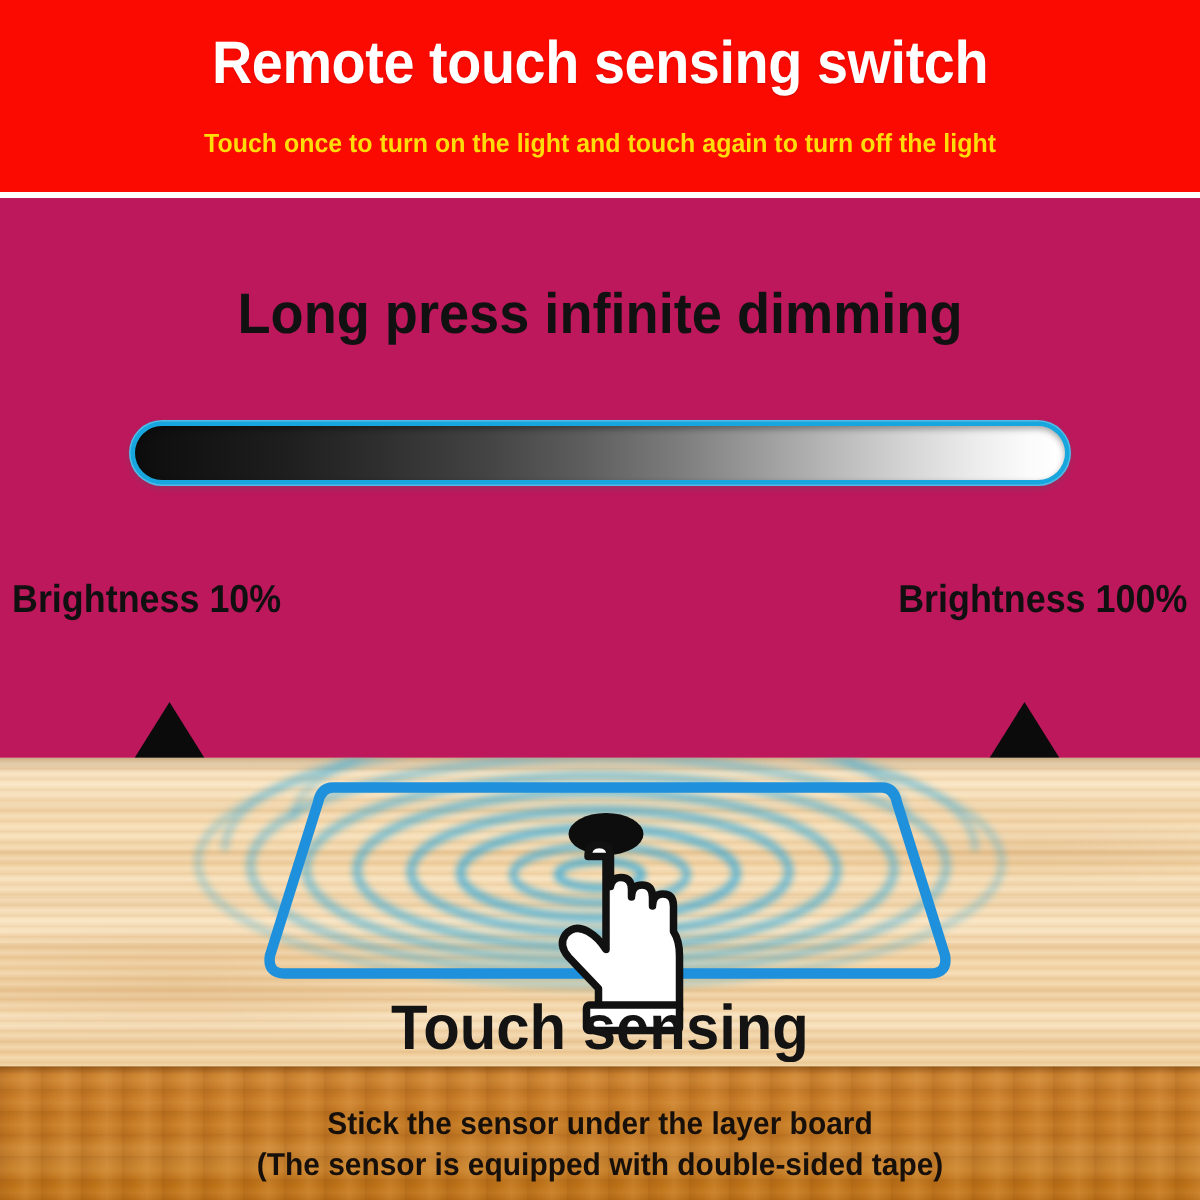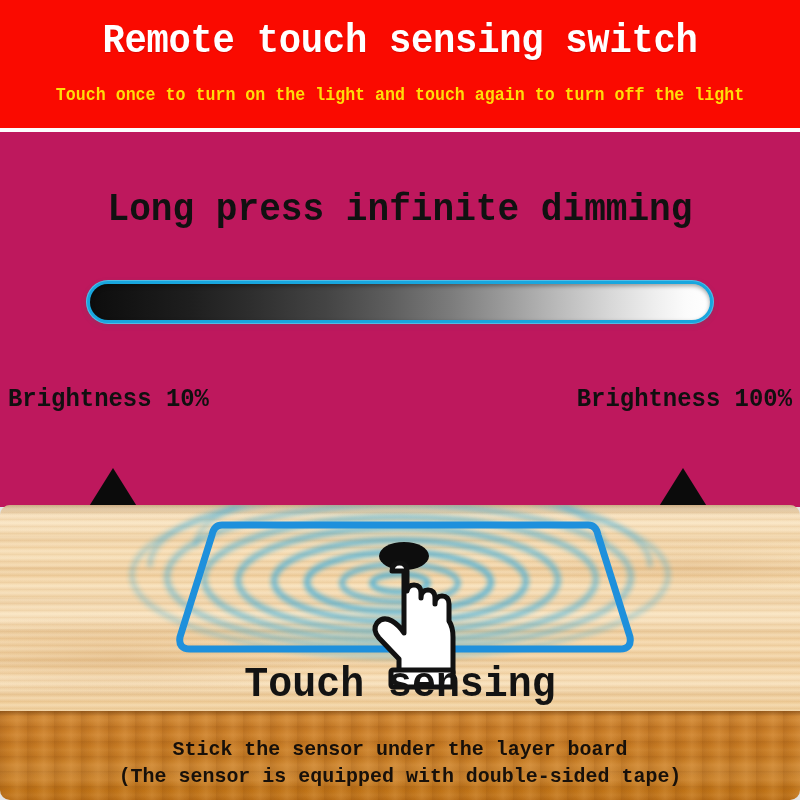--- a/index.html
+++ b/index.html
@@ -9,21 +9,20 @@
     width:800px; height:800px;
     font-family:"Liberation Sans", sans-serif;
     overflow:hidden;
     background:#e4e5e5;
   }
 
   #page {
     position:relative;
     width:800px; height:800px;
     overflow:hidden;
-    font-family:Liberation Mono, monospace;
   }
 
   
   .header {
     position:absolute; left:0; top:0;
     width:800px; height:128px;
     background:#fa0a00;
     overflow:hidden;
   }
   .header-title {
@@ -127,21 +126,20 @@
     line-height:30px;
   }
   .bright-label.left  { left:8px;  top:252px; transform-origin:left center;  }
   .bright-label.right { right:8px; top:252px; transform-origin:right center; }
 
   
   .wood-section {
     position:absolute; left:0; top:505px;
     width:800px; height:295px;
     overflow:hidden;
-    border-radius:10px;
   }
 
   
   .wood-top {
     position:absolute; left:0; top:0;
     width:800px; height:208px;
     background:
       repeating-linear-gradient(to bottom,
         rgba(205,150,85,0.20) 0px,
         rgba(205,150,85,0.00) 2px,

